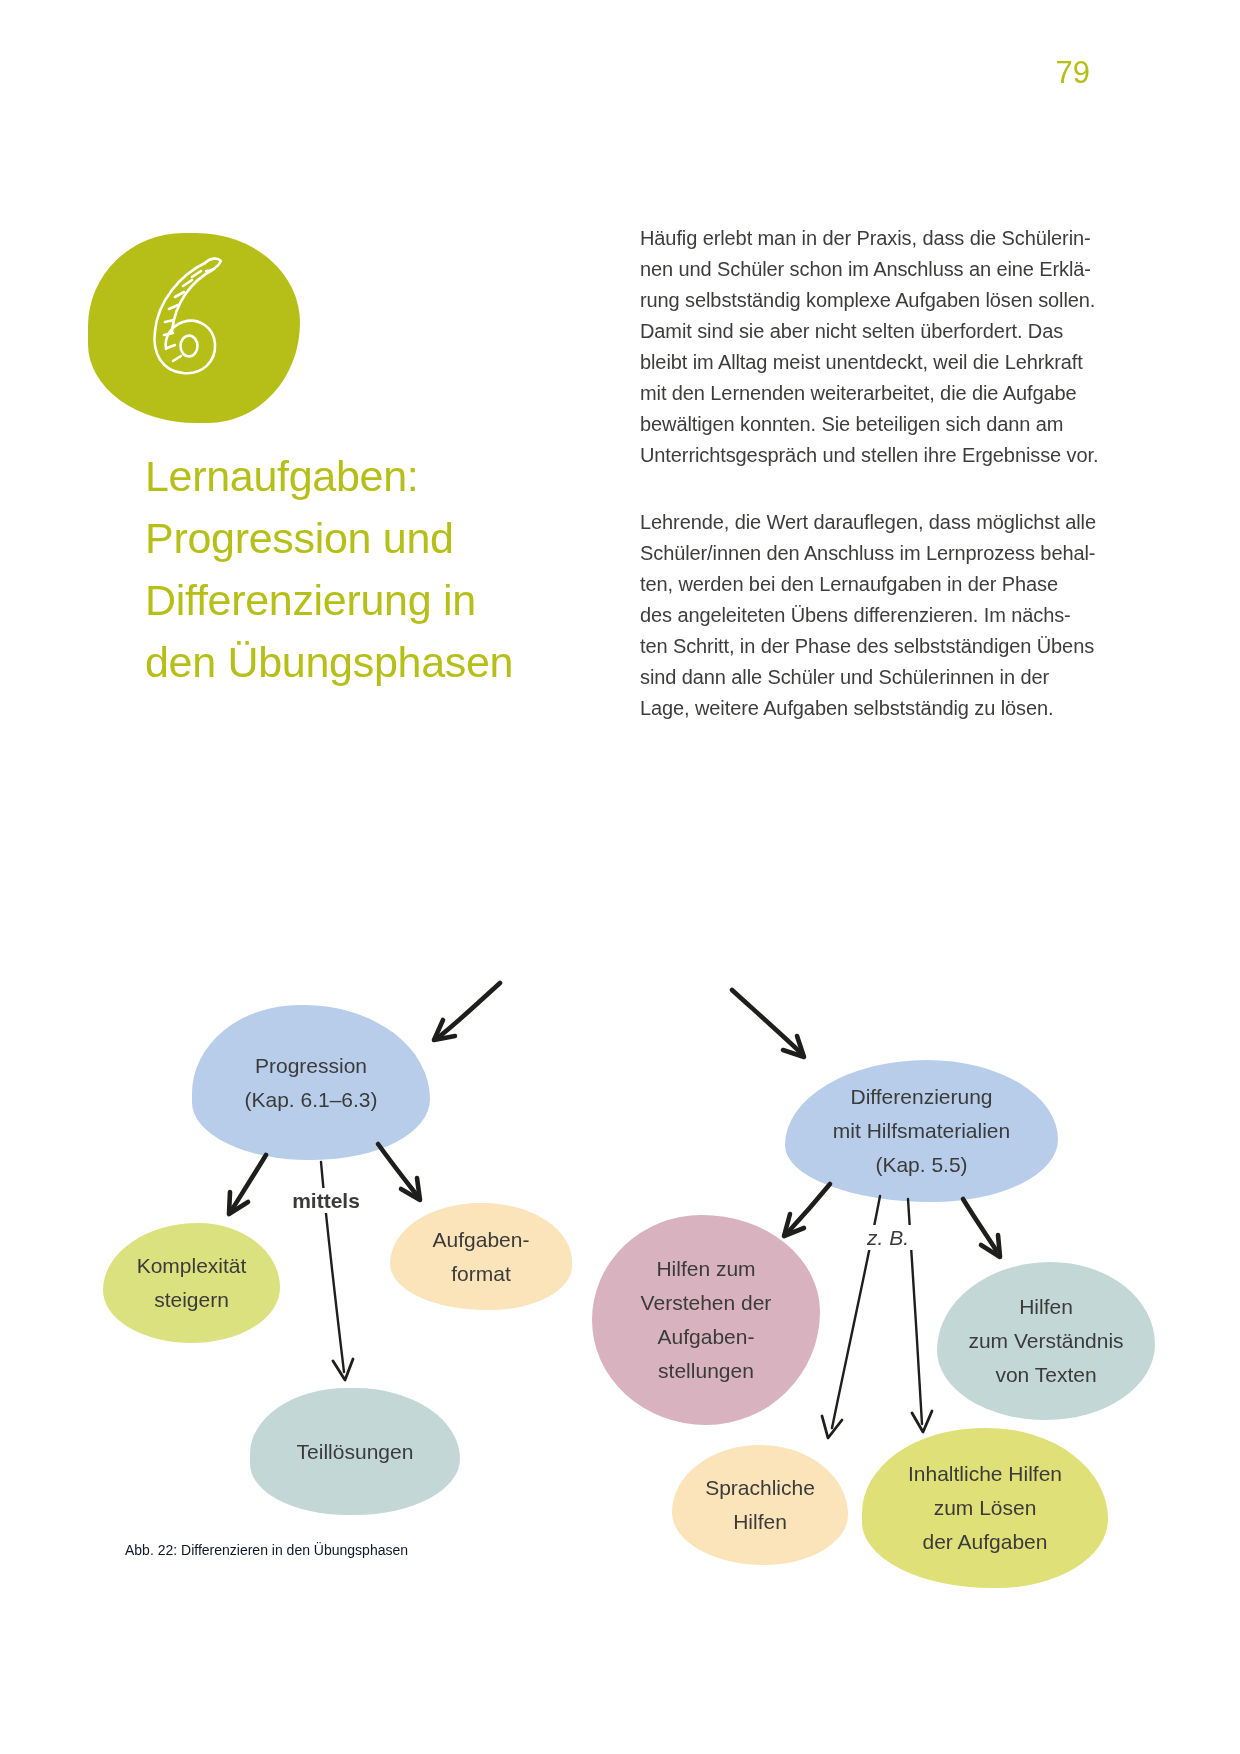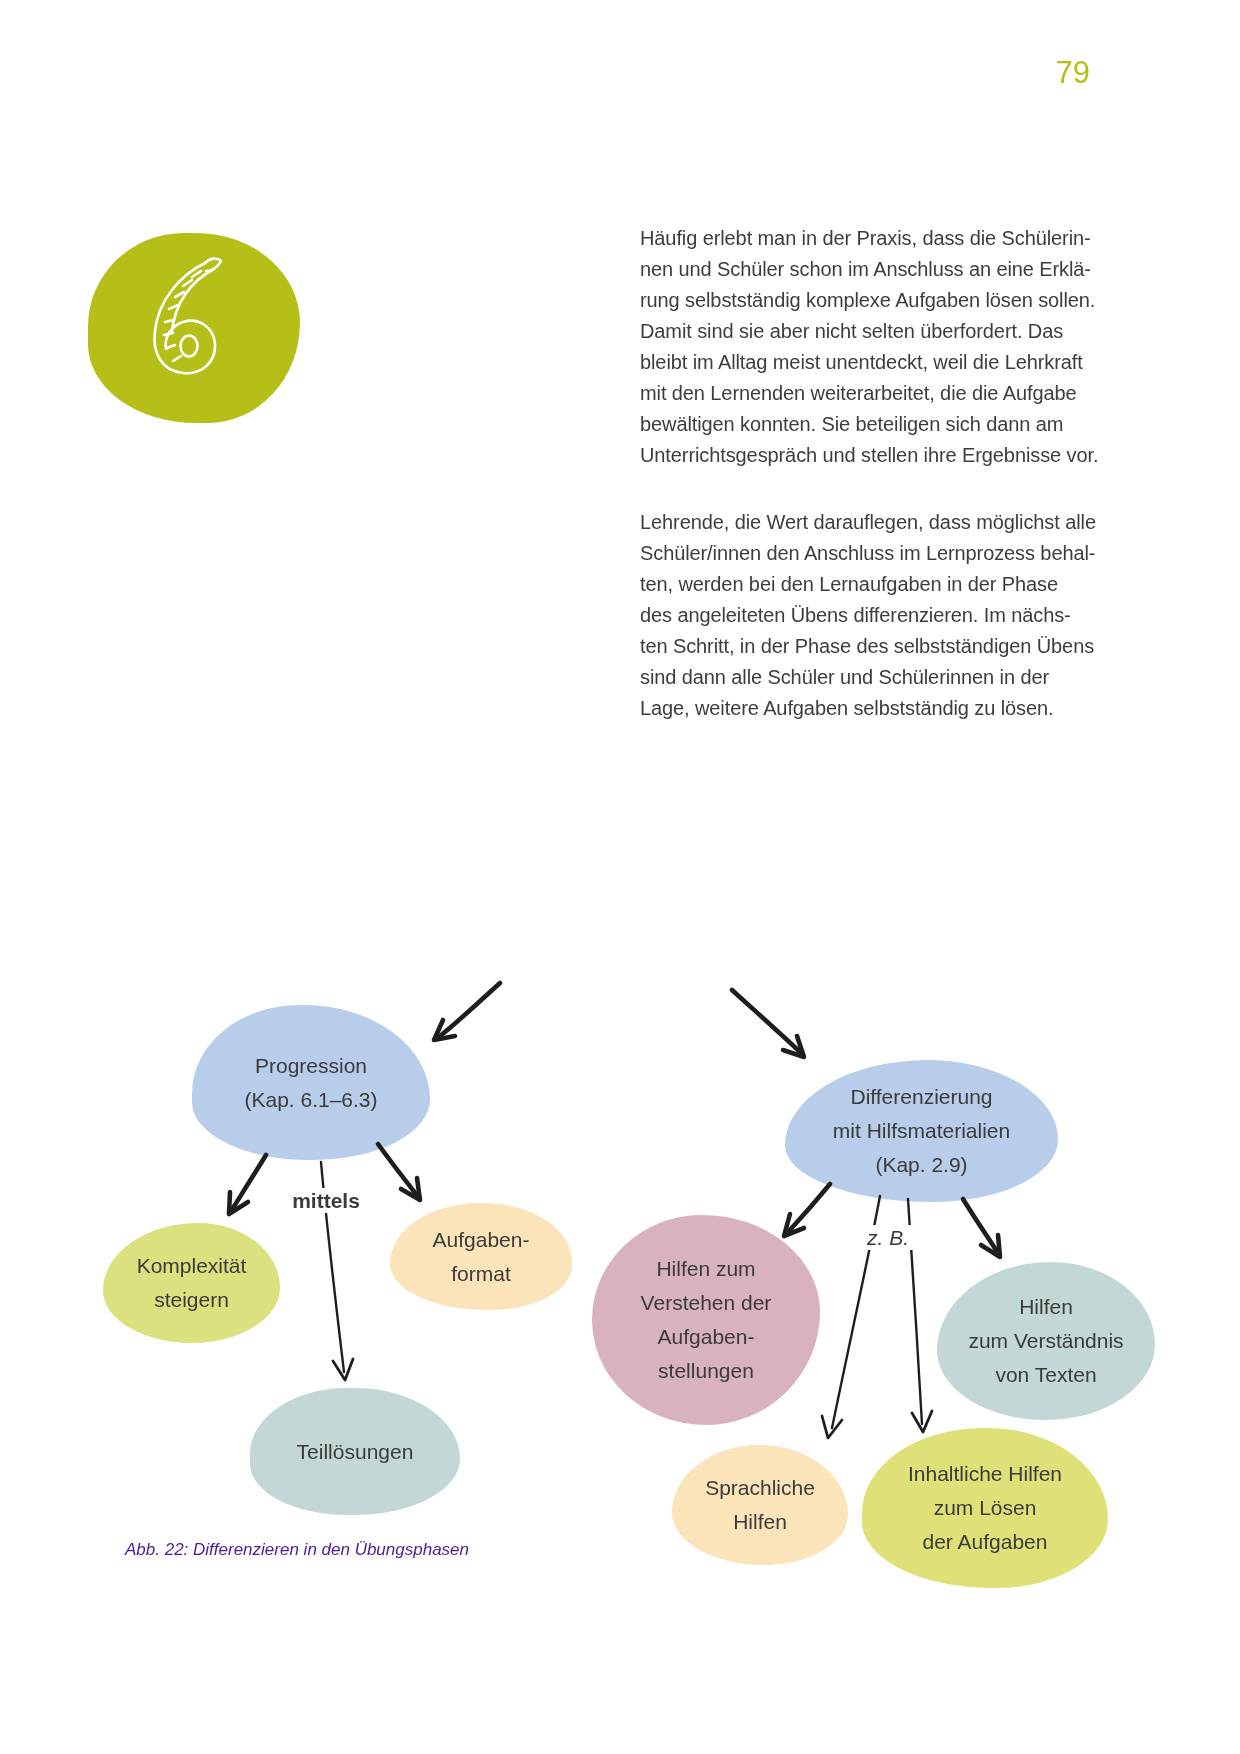--- a/index.html
+++ b/index.html
@@ -34,21 +34,21 @@
     font-size:21px;line-height:34px;color:#3b3b3a;
   }
   .arrows{position:absolute;left:0;top:0;pointer-events:none;}
   .edge-label{
     position:absolute;transform:translateX(-50%);
     font-size:21px;line-height:25px;color:#3b3b3a;
     background:#ffffff;padding:0 5px;
   }
   .caption{
     position:absolute;left:125px;top:1538px;
-    font-size:17px;line-height:24px;font-style:italic;color:#4c1d95;
+    font-size:14px;line-height:24px;color:#0f172a;
   }
 </style>
 </head>
 <body>
 
 <div class="page">
 
   <div class="pagenum">79</div>
 
   <div class="chapter-circle">
@@ -56,20 +56,24 @@
       <g stroke="#ffffff" fill="none" stroke-width="2.6" stroke-linecap="round" stroke-linejoin="round">
         <path d="M 117 30 C 92 42, 70 68, 67 98 C 64 120, 74 138, 95 140 C 115 142, 128 128, 127 111 C 126 94, 110 84, 95 89 C 83 93, 76 104, 78 116"></path>
         <path d="M 117 30 C 122 25, 129 24, 133 28 C 130 34, 124 38, 118 38"></path>
         <path d="M 126 36 C 103 48, 87 70, 84 98"></path>
         <ellipse cx="101" cy="113" rx="8.5" ry="10.5"></ellipse>
         <path d="M 104 44 L 113 38 M 95 53 L 104 47 M 87 64 L 96 59 M 81 76 L 90 72 M 77 89 L 86 87 M 76 102 L 85 100 M 79 115 L 87 112 M 85 128 L 93 123"></path>
       </g>
     </svg>
   </div>
 
+  <div class="chapter-title">Lernaufgaben:
+Progression und
+Differenzierung in
+den Übungsphasen</div>
 
   <div class="bodycol">
     <p>Häufig erlebt man in der Praxis, dass die Schülerin-
 nen und Schüler schon im Anschluss an eine Erklä-
 rung selbstständig komplexe Aufgaben lösen sollen.
 Damit sind sie aber nicht selten überfordert. Das
 bleibt im Alltag meist unentdeckt, weil die Lehrkraft
 mit den Lernenden weiterarbeitet, die die Aufgabe
 bewältigen konnten. Sie beteiligen sich dann am
 Unterrichtsgespräch und stellen ihre Ergebnisse vor.</p>
@@ -81,21 +85,21 @@
 sind dann alle Schüler und Schülerinnen in der
 Lage, weitere Aufgaben selbstständig zu lösen.</p>
   </div>
 
 
   <div class="blob" style="left:192px;top:1005px;width:238px;height:155px;background:var(--c-blue,#b7cdea);border-radius:46% 54% 50% 50%/58% 62% 40% 38%;">Progression
 (Kap. 6.1–6.3)</div>
 
   <div class="blob" style="left:785px;top:1060px;width:273px;height:142px;background:var(--c-blue,#b7cdea);border-radius:52% 48% 46% 54%/60% 56% 44% 40%;">Differenzierung
 mit Hilfsmaterialien
-(Kap. 2.9)</div>
+(Kap. 5.5)</div>
 
   <div class="blob" style="left:103px;top:1223px;width:177px;height:120px;background:var(--c-green,#dce17f);border-radius:54% 46% 50% 50%/56% 54% 46% 44%;">Komplexität
 steigern</div>
 
   <div class="blob" style="left:390px;top:1203px;width:182px;height:107px;background:var(--c-peach,#fbe3ba);border-radius:50% 50% 46% 54%/58% 56% 42% 44%;">Aufgaben-
 format</div>
 
   <div class="blob" style="left:250px;top:1388px;width:210px;height:127px;background:var(--c-teal,#c3d7d6);border-radius:48% 52% 52% 48%/54% 58% 46% 42%;">Teillösungen</div>
 
   <div class="blob" style="left:592px;top:1215px;width:228px;height:210px;background:var(--c-pink,#d8b2bf);border-radius:48% 52% 50% 50%/50% 46% 54% 50%;">Hilfen zum

